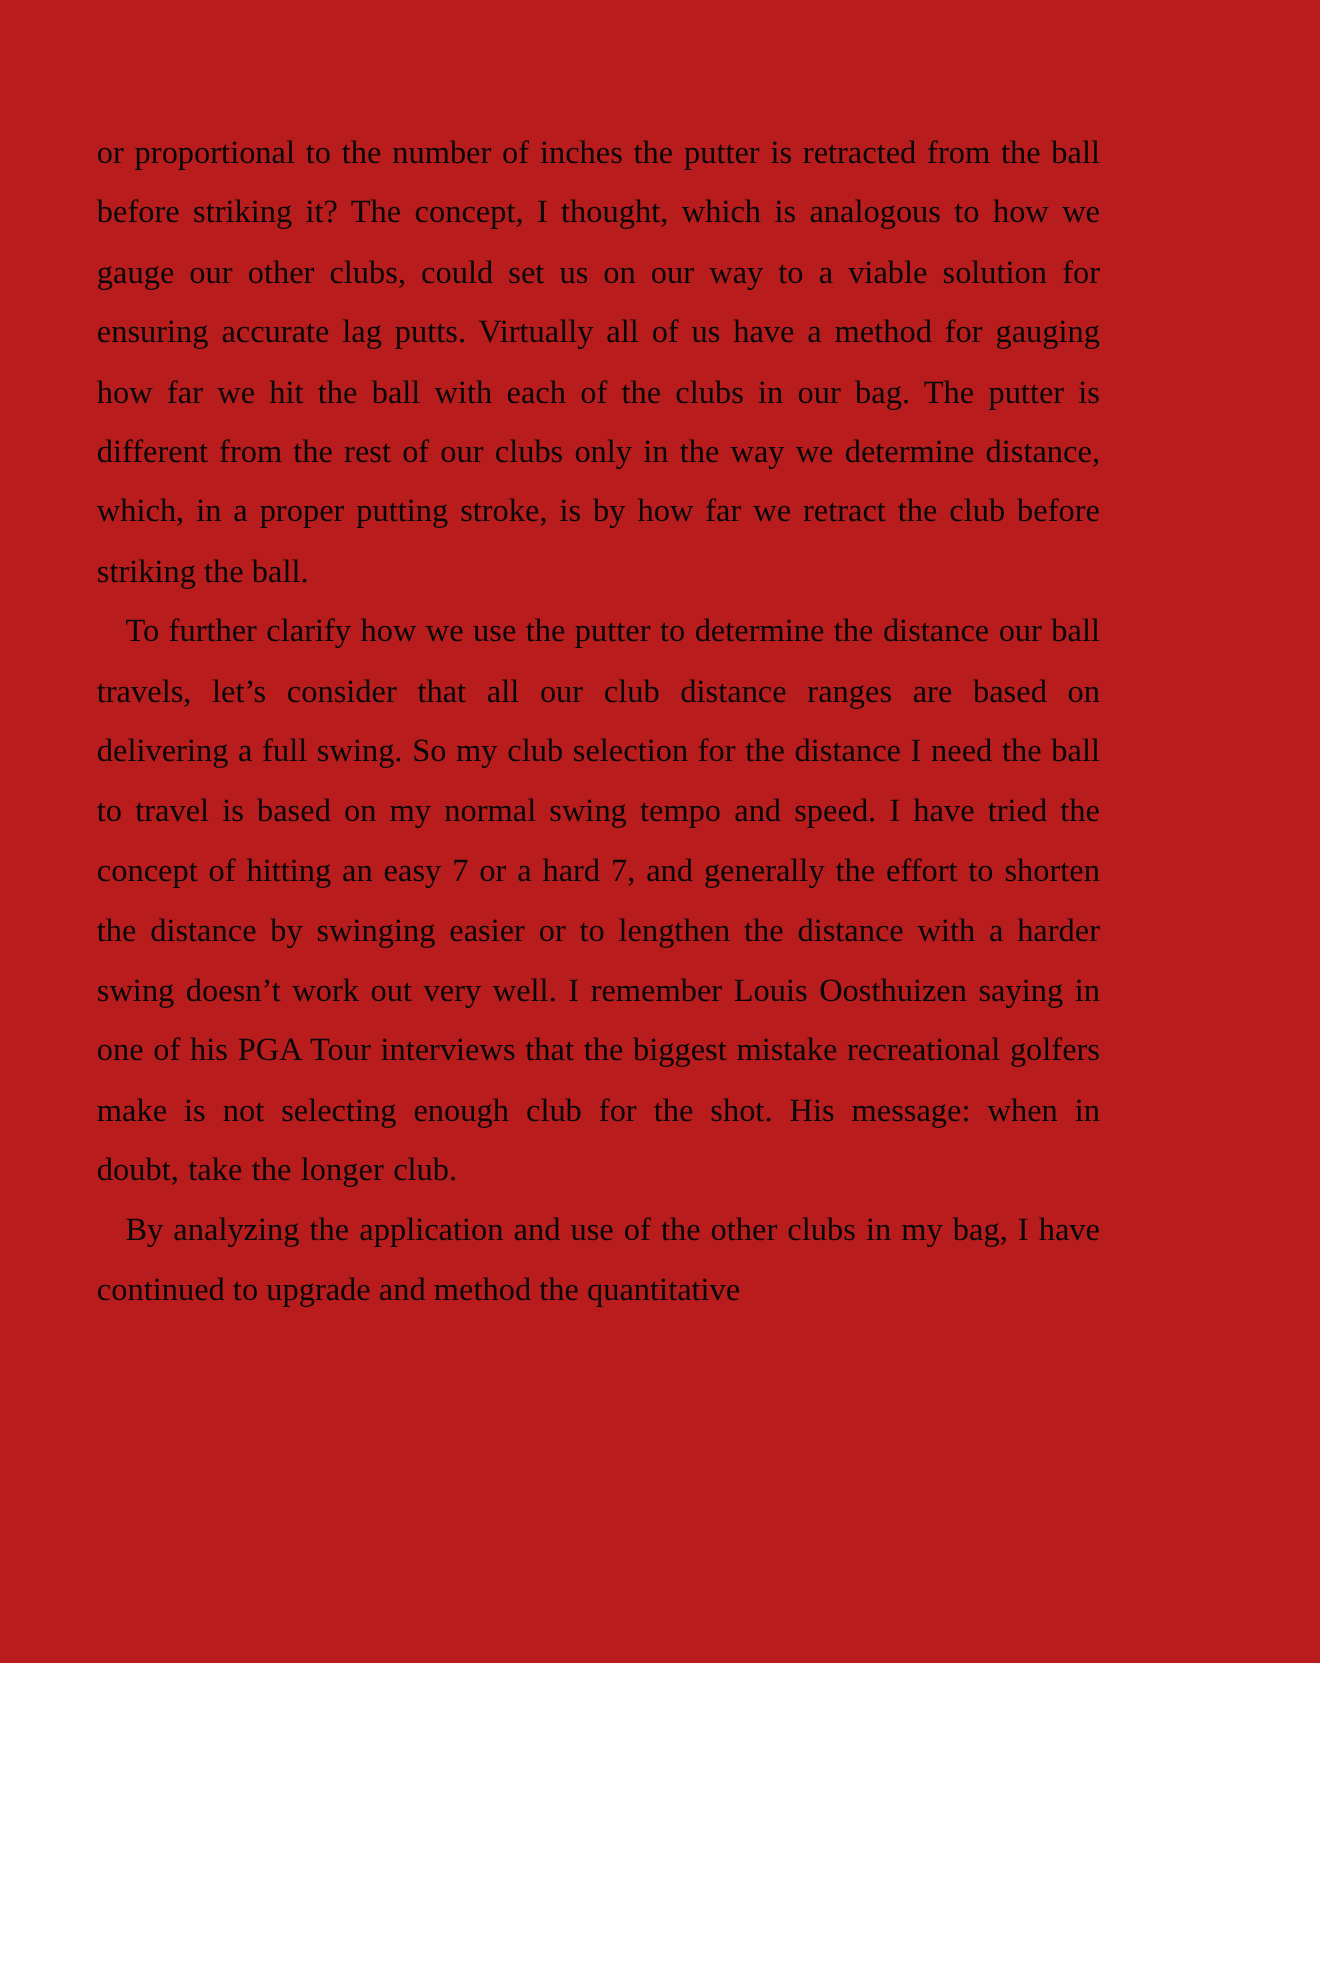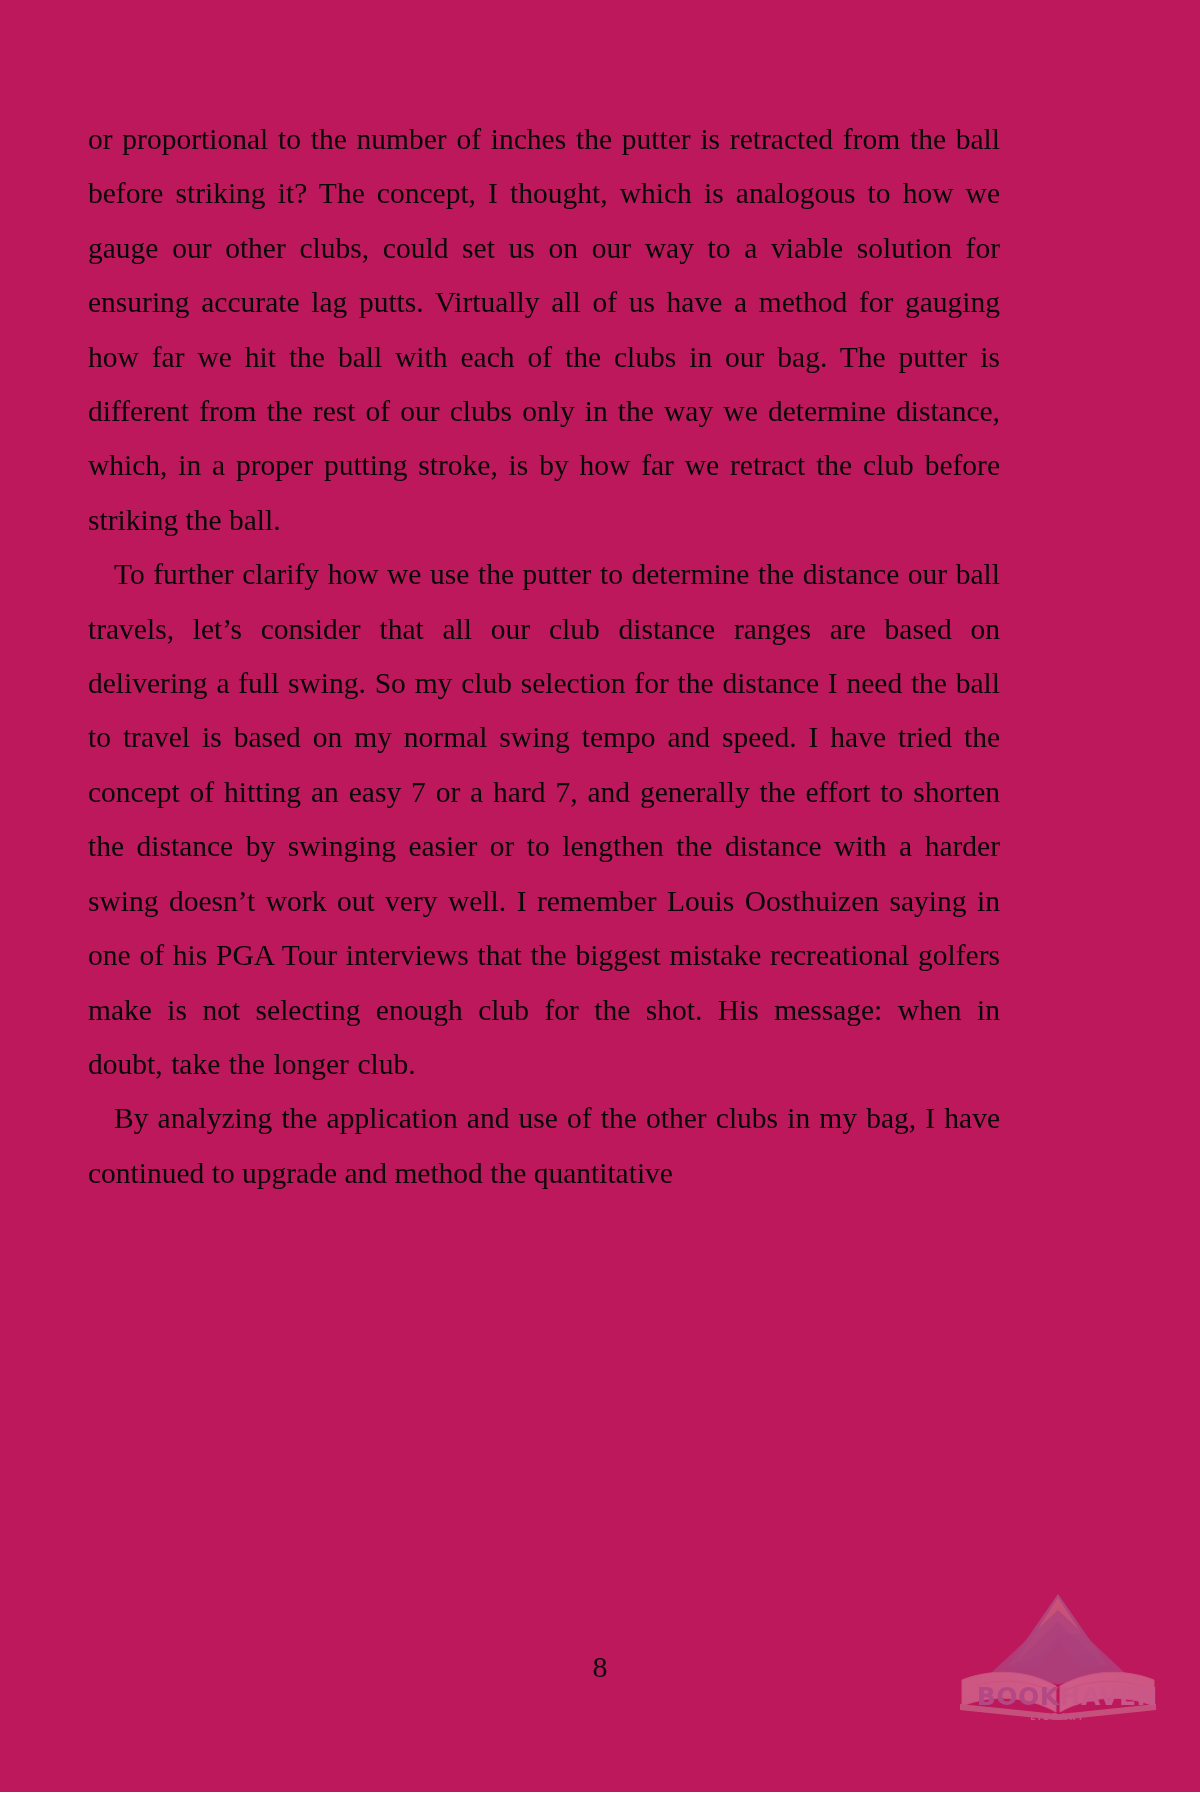--- a/index.html
+++ b/index.html
@@ -5,22 +5,22 @@
 <style>
   html, body {
     margin: 0;
     padding: 0;
     background: #ffffff;
   }
 
   .page {
     position: relative;
     width: 1200px;
-    height: 1792px;
-    background: #be185d;
+    height: 1512px;
+    background: #b91c1c;
     overflow: hidden;
     box-sizing: border-box;
   }
 
   .text-column {
     position: absolute;
     left: 88px;
     top: 112px;
     width: 912px;
   }

